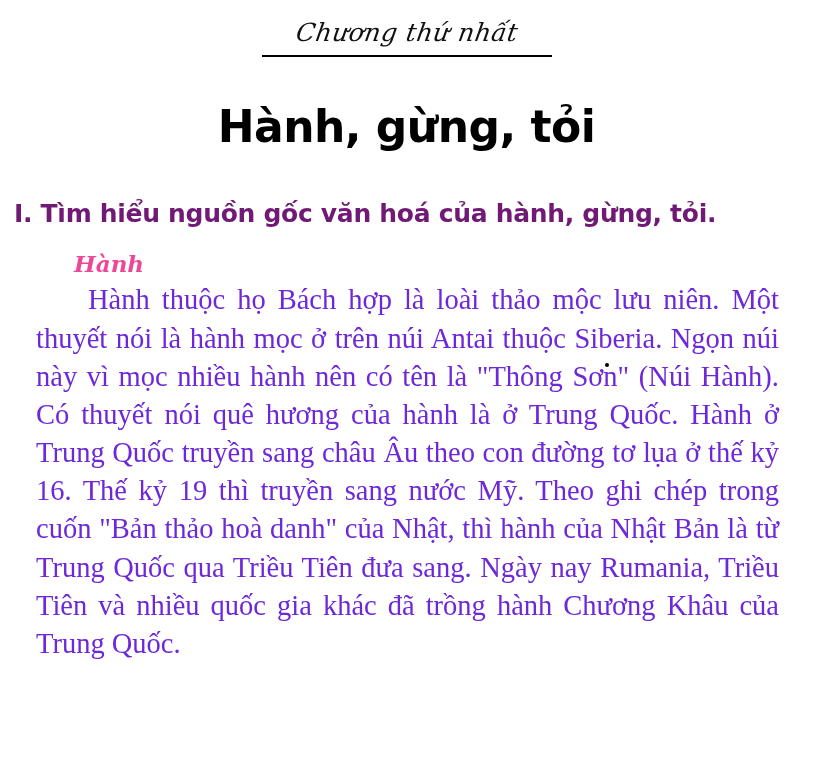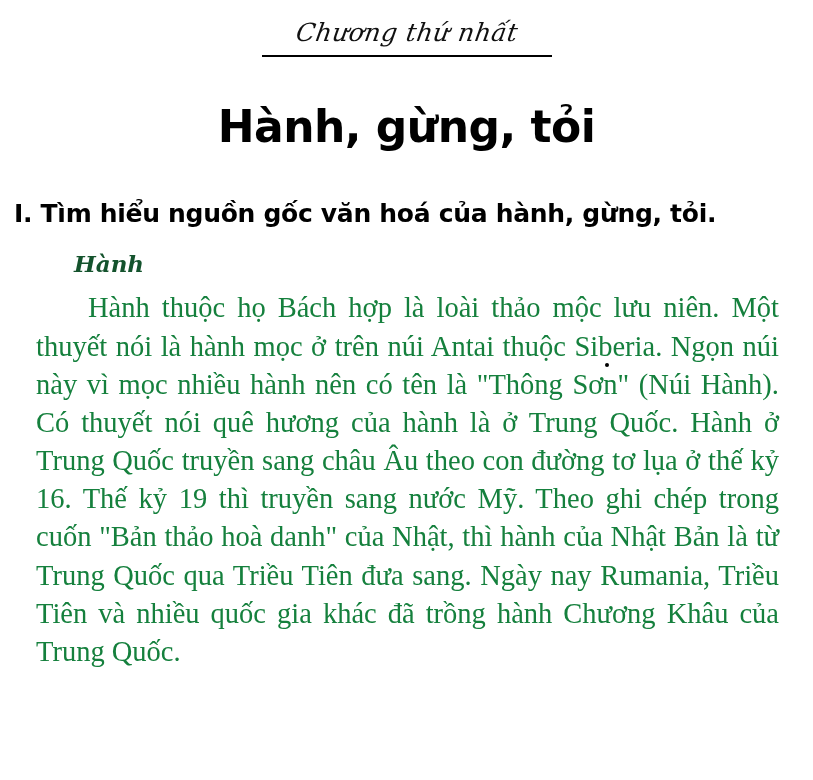--- a/index.html
+++ b/index.html
@@ -60,42 +60,42 @@
     white-space: nowrap;
   }
 
   
   .section-heading {
     font-family: "DejaVu Sans", sans-serif;
     font-weight: bold;
     font-size: 25px;
     margin: 44px 0 0 14px;
     letter-spacing: -0.3px;
-    color: #000000;
+    color: #701a75;
   }
 
   
   .sub-heading {
     font-family: "DejaVu Serif", serif;
     font-weight: bold;
     font-style: italic;
     font-size: 23px;
     margin: 22px 0 0 74px;
-    color: #14532d;
+    color: #ec4899;
   }
 
   
   .body-text {
     font-family: "Liberation Serif", serif;
     font-size: 28.5px;
     line-height: 1.34;
-    margin: 12px 34px 0 36px;
+    margin: 4px 34px 0 36px;
     text-align: justify;
     text-justify: inter-word;
-    color: #15803d;
+    color: #6d28d9;
   }
   .body-text .indent {
     display: inline-block;
     width: 52px;
   }
   .stray-dot {
     position: absolute;
     left: 605px;
     top: 345px;
     width: 4px;

